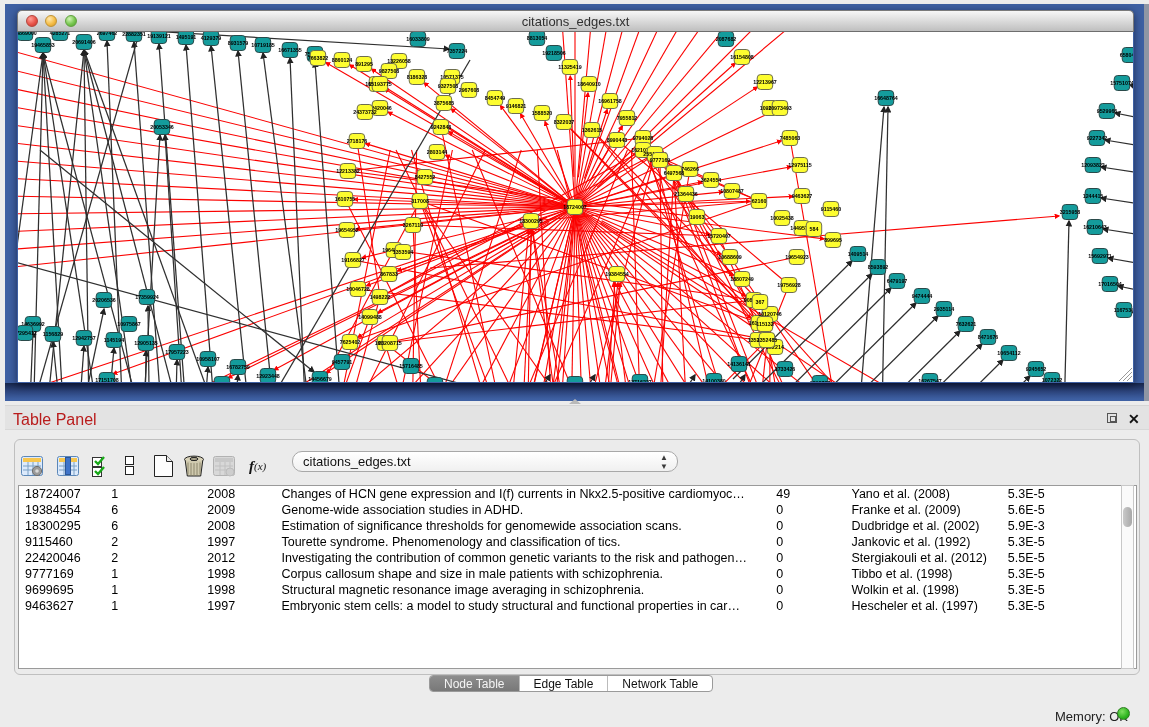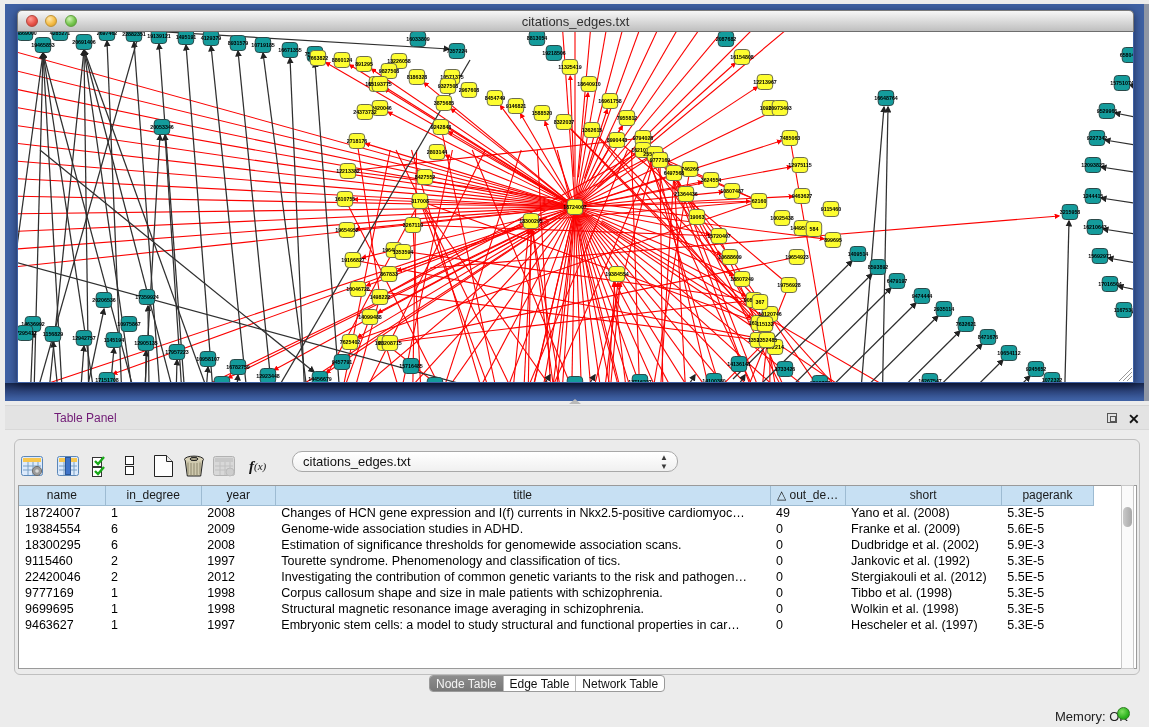--- a/index.html
+++ b/index.html
@@ -8,40 +8,40 @@
 #titlebar { position:absolute; left:0; top:0; width:100%; height:22px; border-radius:5px 5px 0 0; background:linear-gradient(#f7f7f7,#d8d8d8 55%,#bfbfbf); border:1px solid #7a7a7a; border-bottom:1px solid #6e6e6e; }
 #titlebar .t { text-align:center; font-size:13px; color:#303030; line-height:21px; }
 .tl { position:absolute; top:4px; width:12px; height:12px; border-radius:50%; }
 #tl1 { left:8px; background:radial-gradient(circle at 35% 30%, #ff9f96, #e8544a 55%, #bf352c); border:1px solid #b5443c; }
 #tl2 { left:27px; background:radial-gradient(circle at 35% 30%, #ffe9b0, #f5bd46 55%, #cf9325); border:1px solid #c09334; }
 #tl3 { left:47px; background:radial-gradient(circle at 35% 30%, #d2f5b8, #78c74f 55%, #4f9e2f); border:1px solid #61a13f; }
 #canvas { position:absolute; left:18px; top:32px; width:1115px; height:350px; background:#fff; border-left:1px solid #555; border-right:1px solid #555; border-bottom:1px solid #555; }
 #shadowstrip { position:absolute; left:5px; top:383px; width:1139px; height:18px; background:linear-gradient(#16254a,#2c447c 45%,#3e60a3 90%); }
 #grip { position:absolute; left:569px; top:399px; width:0; height:0; border-left:6px solid transparent; border-right:6px solid transparent; border-bottom:5px solid #b9b9b9; }
 #phead { position:absolute; left:5px; top:405px; width:1144px; height:25px; background:#e3e3e3; border-top:1px solid #d5d5d5; border-bottom:1px solid #d8d8d8; }
-#phead .t { position:absolute; left:8px; top:5px; font-size:12px; color:#701a75;margin-left:41px; }
+#phead .t { position:absolute; left:8px; top:5px; font-size:16px; color:#b91c1c; }
 #pclose { position:absolute; left:1123px; top:5px; font-size:14px; font-weight:bold; color:#111; }
 #pfloat { position:absolute; left:1102px; top:7px; width:10px; height:10px; border:1px solid #555; }
 #pfloat:before { content:""; position:absolute; left:2px; top:2px; width:4px; height:4px; border:1px solid #555; }
 #container { position:absolute; left:14px; top:439px; width:1126px; height:236px; background:#ebebeb; border:1px solid #bfbfbf; border-radius:6px; }
 #toolbar { position:absolute; left:6px; top:0; height:44px; }
 #toolbar > svg { position:absolute; left:0; top:13px; }
 .dropdown { position:absolute; left:271px; top:11px; width:386px; height:21px; background:linear-gradient(#fff,#f0f0f0); border:1px solid #a8a8a8; border-radius:10px; font-size:13px; color:#111; line-height:19px; padding-left:10px; }
 .dd-arrows { position:absolute; right:9px; top:1px; font-size:8px; color:#3a3a3a; line-height:9px; }
 #tablewrap { position:absolute; left:3px; top:45px; width:1119px; height:184px; background:#fff; border:1px solid #9a9a9a; overflow:hidden; }
 table { border-collapse:collapse; table-layout:fixed; width:1075px; font-size:12px; }
 th { background:#c7e0f3; border:1px solid #9dbbd2; border-top:none; font-weight:normal; height:19px; font-size:12px; color:#1a1a1a; padding:0; }
 th:first-child { border-left:none; }
 td { height:16px; padding:0 0 0 6px; color:#000; white-space:nowrap; overflow:hidden; font-size:12.5px; }
 .c1 { width:86px; } .c2 { width:96px; } .c3 { width:74px; } .c4 { width:494px; }
 .c5 { width:75px; } .c6 { width:156px; } .c7 { width:92px; }
 #vscroll { position:absolute; left:1106px; top:45px; width:13px; height:184px; background:#fafafa; border:1px solid #c8c8c8; }
 #vthumb { position:absolute; left:1px; top:21px; width:9px; height:20px; background:linear-gradient(90deg,#c9c9c9,#a8a8a8); border-radius:5px; }
 #tabs { position:absolute; left:429px; top:675px; height:17px; display:flex; border:1px solid #9a9a9a; border-radius:4px; overflow:hidden; background:#fff; }
-#tabs div { font-size:12px; line-height:16px; padding:0 6px; color:#111; }
+#tabs div { font-size:12px; line-height:16px; padding:0 14px; color:#111; }
 #tabs .sel { background:linear-gradient(#8d8d8d,#787878); color:#f4f4f4; }
 #tabs .mid { border-left:1px solid #bbb; border-right:1px solid #bbb; }
 #memory { position:absolute; left:1055px; top:709px; font-size:13px; color:#222; }
 #memdot { position:absolute; left:1117px; top:707px; width:13px; height:13px; border-radius:50%; background:radial-gradient(circle at 38% 32%, #7fe060, #2fb520 60%, #1d8f12); border:1px solid #2a7d1e; }
 </style></head><body>
 <div id="desktop"></div>
 <div id="rightcol"></div>
 <div id="shadowstrip"></div>
 <div id="win">
   <div id="titlebar">
@@ -666,29 +666,20 @@
       </g>
 
       <text x="228" y="18" font-family="Liberation Serif, serif" font-style="italic" font-weight="bold" font-size="15" fill="#111">f</text>
       <text x="233" y="17" font-family="Liberation Serif, serif" font-style="italic" font-size="11" fill="#111">(x)</text>
     </svg>
     <div class="dropdown">citations_edges.txt<div class="dd-arrows">▲<br>▼</div></div>
   </div>
   <div id="tablewrap">
     <table>
       <tbody>
-          <tr>
-        <th class="c1">name</th>
-            <th class="c2">in_degree</th>
-            <th class="c3">year</th>
-        <th class="c4">title</th>
-            <th class="c5">△ out_de…</th>
-            <th class="c6">short</th>
-        <th class="c7">pagerank</th>
-      </tr>
       <tr>
             <td class="c1">18724007</td>
             <td class="c2">1</td>
             <td class="c3">2008</td>
             <td class="c4">Changes of HCN gene expression and I(f) currents in Nkx2.5-positive cardiomyoc…</td>
             <td class="c5">49</td>
             <td class="c6">Yano et al. (2008)</td>
             <td class="c7">5.3E-5</td>
           </tr>
 <tr>

